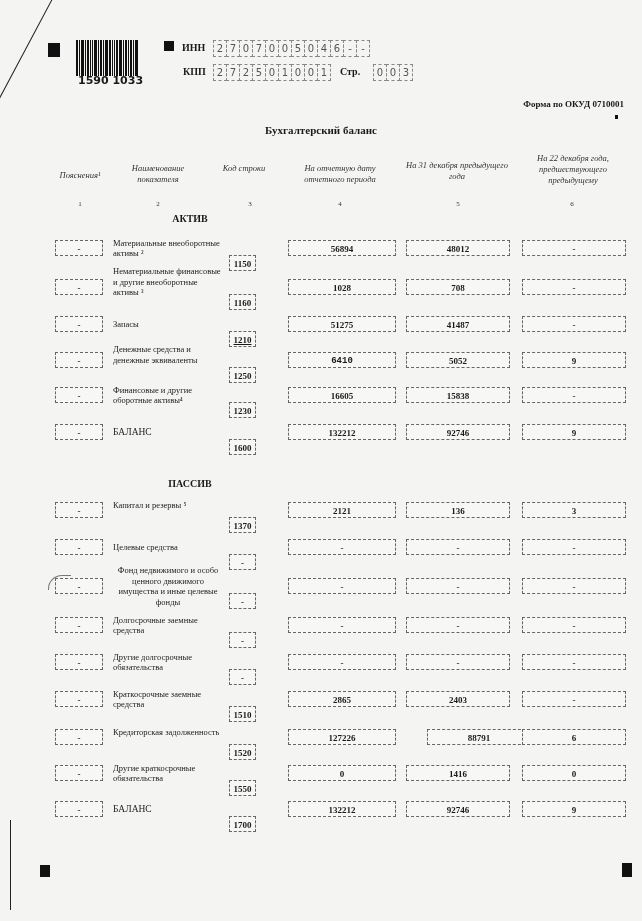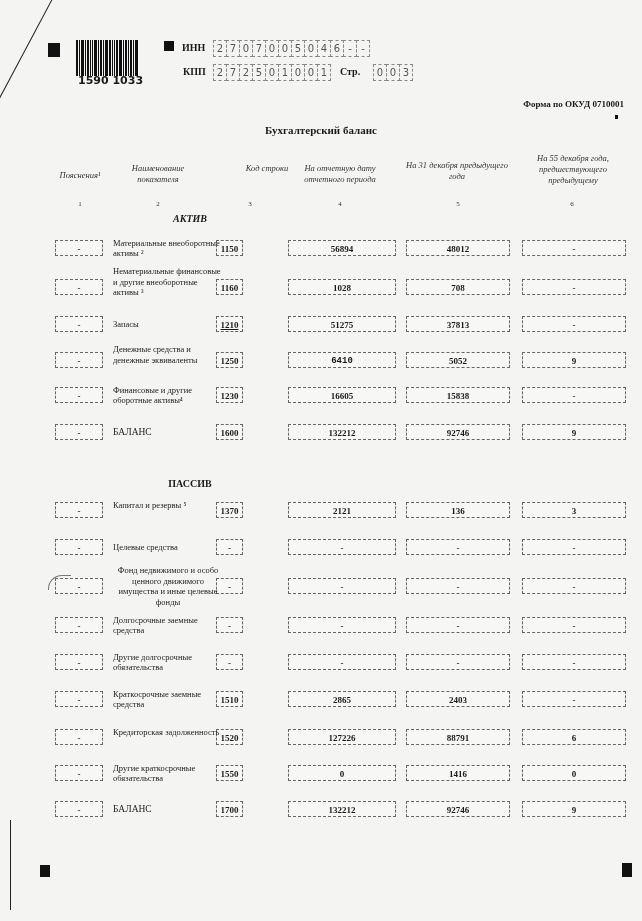--- a/index.html
+++ b/index.html
@@ -36,21 +36,21 @@
   .col-num { position: absolute; font-size: 7px; text-align: center; color: #333; }
   .section-title { position: absolute; font-size: 10px; font-weight: bold; text-align: center; }
 
   .row { position: absolute; left: 0; width: 642px; }
   .box {
     position: absolute; height: 16px; border: 1px dashed #666; background: #f7f7f5;
     font-size: 9px; font-weight: bold; text-align: center; line-height: 16px;
     box-sizing: border-box;
   }
   .b-note { left: 55px; width: 48px; }
-  .b-code { left: 216px; width: 27px; }
+  .b-code { left: 229px; width: 27px; margin-top: 15px; }
   .b-v1 { left: 288px; width: 108px; }
   .b-v2 { left: 406px; width: 104px; }
   .b-v3 { left: 522px; width: 104px; }
   .name { position: absolute; left: 113px; width: 110px; font-size: 8.5px; line-height: 10.5px; color: #222; }
   .scratch { position: absolute; left: 48px; width: 22px; height: 14px; border-top: 1px solid #777; border-left: 1px solid #777; border-radius: 14px 0 0 0; }
 </style>
 </head>
 <body>
 
 <div class="diag-line2"></div>
@@ -120,33 +120,33 @@
     <div class="cell">0</div>
     <div class="cell">3</div>
   </div>
 
 <div class="okud">Форма по ОКУД 0710001</div>
 <div class="okud-dot"></div>
 <div class="doc-title">Бухгалтерский баланс</div>
 
 <div class="col-head" style="left:45px;top:170px;width:70px;">Пояснения¹</div>
 <div class="col-head" style="left:118px;top:163px;width:80px;">Наименование показателя</div>
-<div class="col-head" style="left:242px;top:163px;width:50px;">Код строки</div>
+<div class="col-head" style="left:219px;top:163px;width:50px;">Код строки</div>
 <div class="col-head" style="left:290px;top:163px;width:100px;">На отчетную дату отчетного периода</div>
 <div class="col-head" style="left:405px;top:160px;width:104px;">На 31 декабря предыдущего года</div>
-<div class="col-head" style="left:520px;top:153px;width:106px;">На 55 декабря года, предшествующего предыдущему</div>
+<div class="col-head" style="left:520px;top:153px;width:106px;">На 22 декабря года, предшествующего предыдущему</div>
 
 <div class="col-num" style="left:70px;top:200px;width:20px;">1</div>
 <div class="col-num" style="left:148px;top:200px;width:20px;">2</div>
 <div class="col-num" style="left:240px;top:200px;width:20px;">3</div>
 <div class="col-num" style="left:330px;top:200px;width:20px;">4</div>
 <div class="col-num" style="left:448px;top:200px;width:20px;">5</div>
 <div class="col-num" style="left:562px;top:200px;width:20px;">6</div>
 
-<div class="section-title" style="left:150px;top:213px;width:80px;font-style:italic;">АКТИВ</div>
+<div class="section-title" style="left:150px;top:213px;width:80px;">АКТИВ</div>
 <div class="section-title" style="left:150px;top:478px;width:80px;">ПАССИВ</div>
 
 <div id="rows-container">
     <div class="row" style="top: 240px;">
       <div class="box b-note" style="top: 0px;">-</div>
       <div class="box b-code" style="top: 0px;">1150</div>
       <div class="box b-v1" style="top: 0px;">56894</div>
       <div class="box b-v2" style="top: 0px;">48012</div>
       <div class="box b-v3" style="top: 0px;">-</div>
       <div class="name" style="top: -2.5px;">Материальные внеоборотные активы ²</div>
@@ -156,21 +156,21 @@
       <div class="box b-code" style="top: 0px;">1160</div>
       <div class="box b-v1" style="top: 0px;">1028</div>
       <div class="box b-v2" style="top: 0px;">708</div>
       <div class="box b-v3" style="top: 0px;">-</div>
       <div class="name" style="top: -13px;">Нематериальные финансовые и другие внеоборотные активы ³</div>
     </div>
     <div class="row" style="top: 316px;">
       <div class="box b-note" style="top: 0px;">-</div>
       <div class="box b-code" style="top: 0px; text-decoration: underline;">1210</div>
       <div class="box b-v1" style="top: 0px;">51275</div>
-      <div class="box b-v2" style="top: 0px;">37813</div>
+      <div class="box b-v2" style="top: 0px;">41487</div>
       <div class="box b-v3" style="top: 0px;">-</div>
       <div class="name" style="top: 2.75px;">Запасы</div>
     </div>
     <div class="row" style="top: 352px;">
       <div class="box b-note" style="top: 0px;">-</div>
       <div class="box b-code" style="top: 0px;">1250</div>
       <div class="box b-v1" style="top: 0px; font-family: Liberation Mono, monospace;">6410</div>
       <div class="box b-v2" style="top: 0px;">5052</div>
       <div class="box b-v3" style="top: 0px;">9</div>
       <div class="name" style="top: -7.75px;">Денежные средства и денежные эквиваленты</div>
@@ -236,21 +236,21 @@
       <div class="box b-code" style="top: 0px;">1510</div>
       <div class="box b-v1" style="top: 0px;">2865</div>
       <div class="box b-v2" style="top: 0px;">2403</div>
       <div class="box b-v3" style="top: 0px;">-</div>
       <div class="name" style="top: -2.5px;">Краткосрочные заемные средства</div>
     </div>
     <div class="row" style="top: 729px;">
       <div class="box b-note" style="top: 0px;">-</div>
       <div class="box b-code" style="top: 0px;">1520</div>
       <div class="box b-v1" style="top: 0px;">127226</div>
-      <div class="box b-v2" style="top: 0px;">88791</div>
+      <div class="box b-v2" style="top: 0px; margin-left: 21px;">88791</div>
       <div class="box b-v3" style="top: 0px;">6</div>
       <div class="name" style="top: -2.5px;">Кредиторская задолженность</div>
     </div>
     <div class="row" style="top: 765px;">
       <div class="box b-note" style="top: 0px;">-</div>
       <div class="box b-code" style="top: 0px;">1550</div>
       <div class="box b-v1" style="top: 0px;">0</div>
       <div class="box b-v2" style="top: 0px;">1416</div>
       <div class="box b-v3" style="top: 0px;">0</div>
       <div class="name" style="top: -2.5px;">Другие краткосрочные обязательства</div>

